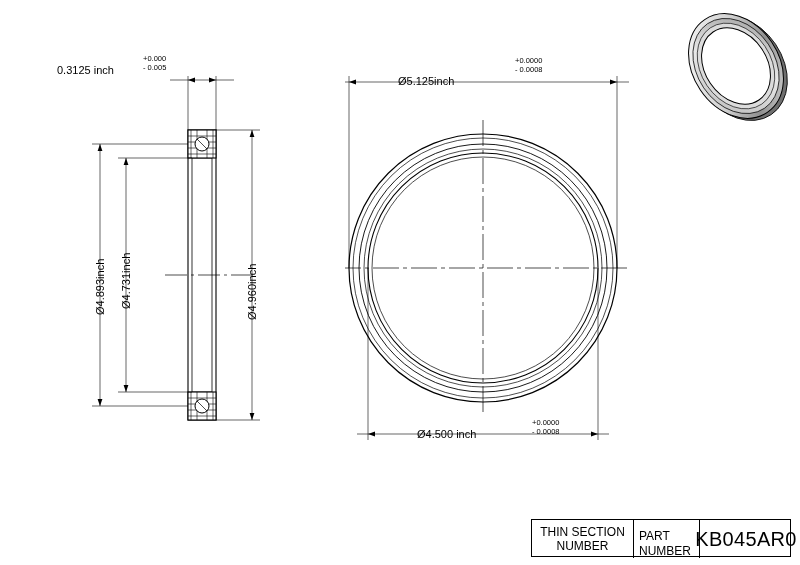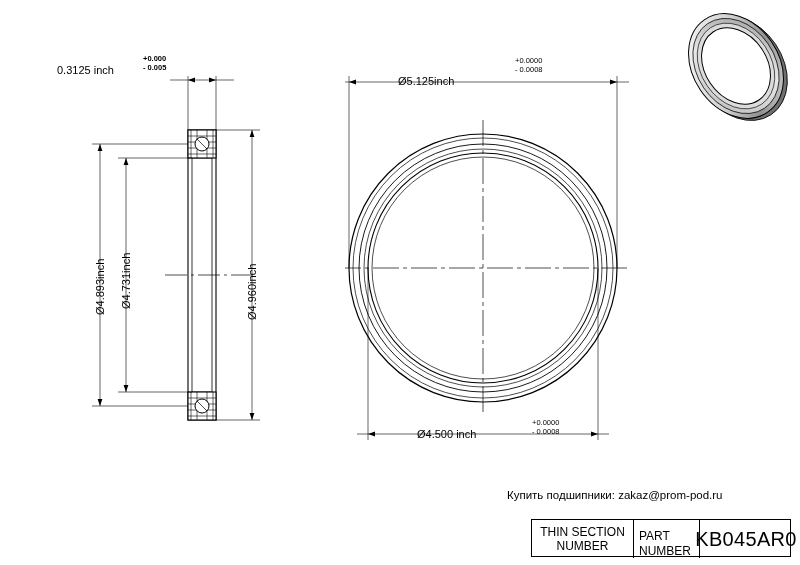--- a/index.html
+++ b/index.html
@@ -136,21 +136,21 @@
       <line x1="146" y1="380" x2="190" y2="380" stroke-width="0.6"></line>
       <line x1="182" y1="90" x2="182" y2="380" stroke-width="0.6"></line>
       <path d="M182 90 l-2.4 7 h4.8 z" fill="#000" stroke="none"></path>
       <path d="M182 380 l-2.4 -7 h4.8 z" fill="#000" stroke="none"></path>
     </g>
   </svg>
 
   <div class="dim-text" style="left:57px; top:64px;">
     <span>0.3125 inch</span>
   </div>
-  <div class="tol" style="left:143px; top:54px;font-weight:bold;">
+  <div class="tol" style="left:143px; top:54px;">
     <div>+0.000</div>
     <div>- 0.005</div>
   </div>
 
   <div class="dim-text vert" style="left:94px; top:315px;">
     <span>Ø4.893inch</span>
   </div>
   <div class="dim-text vert" style="left:120px; top:309px;">
     <span>Ø4.731inch</span>
   </div>
@@ -223,23 +223,20 @@
 
       <ellipse cx="0" cy="0" rx="43" ry="56" fill="url(#ringShade)" stroke="#000" stroke-width="1"></ellipse>
 
       <ellipse cx="0" cy="0" rx="39" ry="51" fill="url(#ringShade2)" stroke="#000" stroke-width="0.7"></ellipse>
       <ellipse cx="0" cy="0" rx="35" ry="46" fill="#dcdcdc" stroke="#000" stroke-width="0.6"></ellipse>
 
       <ellipse cx="0" cy="0" rx="31" ry="41" fill="#ffffff" stroke="#000" stroke-width="1"></ellipse>
     </g>
   </svg>
 
-  <div class="promo" style="left:507px; top:489px;">
-    <span>Купить подшипники: zakaz@prom-pod.ru</span>
-  </div>
 
   <div class="title-block" style="left:531px; top:519px; width:260px; height:38px;">
     <div class="tb-div" style="left:101px; top:0; height:38px;"></div>
     <div class="tb-div" style="left:167px; top:0; height:38px;"></div>
 
     <div class="tb-cell" style="left:0; top:0; width:101px; height:38px; flex-direction:column;">
       <span>THIN SECTION</span>
       <span>NUMBER</span>
     </div>
 

